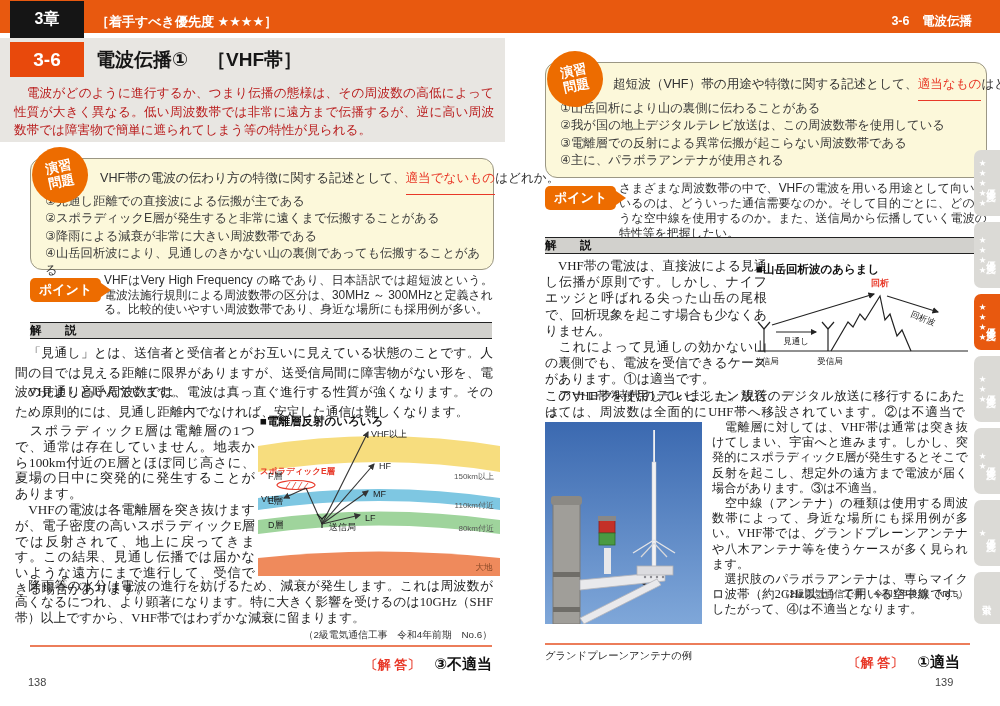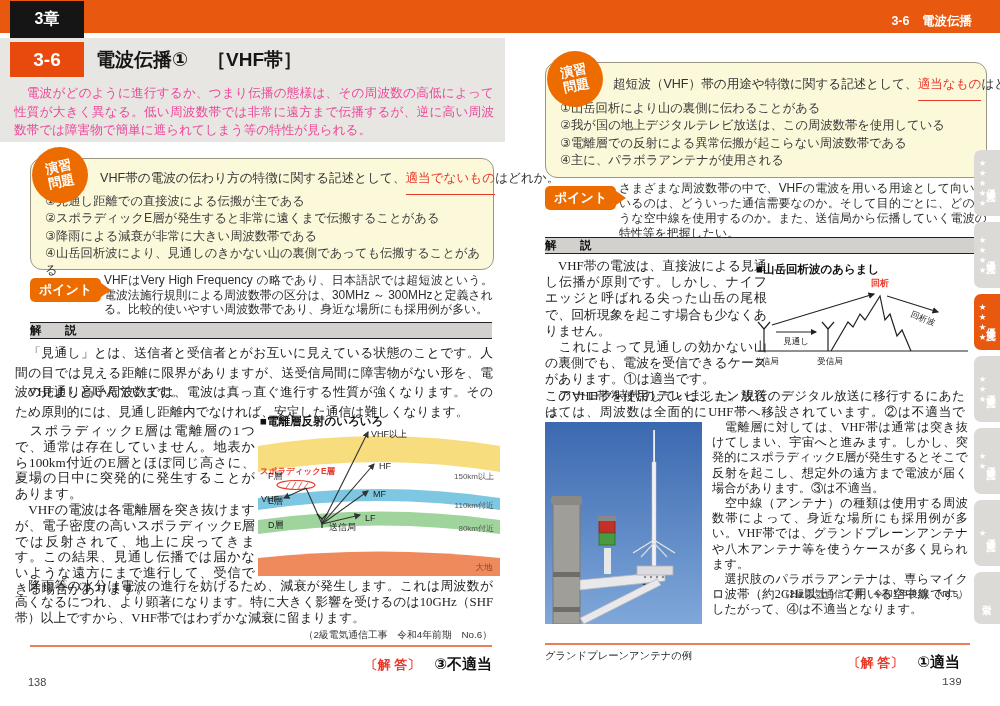--- a/index.html
+++ b/index.html
@@ -13,21 +13,21 @@
   .priority-label{position:absolute;left:96px;top:5px;height:33px;line-height:33px;color:#fff;
                   font-weight:bold;font-size:13px;}
   .corner-label{position:absolute;right:28px;top:5px;height:33px;line-height:33px;color:#fff;
                 font-weight:bold;font-size:12.5px;}
   .header-gray{position:absolute;left:0;top:38px;width:505px;height:104px;background:#e8e6e2;}
   .sec-num{position:absolute;left:10px;top:42px;width:74px;height:35px;background:#e8490c;color:#fff;
            font-weight:bold;font-size:19px;display:flex;align-items:center;justify-content:center;}
   .sec-title{position:absolute;left:96px;top:42px;height:35px;line-height:35px;font-weight:bold;
              font-size:19px;color:#161616;}
   .intro{position:absolute;left:14px;top:84px;width:480px;font-size:12.6px;line-height:18.5px;
-         color:#ec4899;text-align:justify;font-weight:500;}
+         color:#b91c1c;text-align:justify;font-weight:500;}
 
   
   .ex-box{position:absolute;background:#fcf8da;border:1.3px solid #9b9784;border-radius:12px;}
   .ex-box-l{left:30px;top:158px;width:462px;height:110px;}
   .ex-box-r{left:545px;top:62px;width:440px;height:114px;}
   .ex-badge{position:absolute;width:56px;height:56px;border-radius:50%;background:#ed6c00;color:#fff;
             display:flex;flex-direction:column;align-items:center;justify-content:center;
             font-weight:bold;font-size:13px;line-height:1.12;transform:rotate(-12deg);z-index:3;}
   .ex-badge-l{left:32px;top:147px;}
   .ex-badge-r{left:547px;top:51px;}
@@ -75,21 +75,21 @@
   .ans-rule{position:absolute;height:2px;background:#ec7d5a;}
   .rule-l{left:30px;top:645px;width:462px;}
   .rule-r{left:545px;top:643px;width:425px;}
   .ans{position:absolute;text-align:right;font-weight:bold;font-size:13px;}
   .ans-l{left:30px;top:655px;width:462px;}
   .ans-r{left:545px;top:653px;width:415px;}
   .ans .lab{color:#e83828;margin-right:14px;}
   .ans .val{color:#111;font-size:15px;}
   .pgnum{position:absolute;font-size:11px;color:#444;}
   .pg-l{left:28px;top:676px;}
-  .pg-r{left:935px;top:676px;width:34px;text-align:center;font-family:Liberation Mono, monospace;}
+  .pg-r{left:935px;top:676px;width:34px;text-align:left;}
 
   
   .diag-title{position:absolute;font-weight:bold;font-size:11.5px;color:#111;}
   .dt-l{left:260px;top:414px;}
   .dt-r{left:756px;top:262px;}
   .diag-svg{position:absolute;}
   .svg-ion{left:258px;top:428px;}
   .svg-mtn{left:756px;top:272px;}
   .svg-photo{left:545px;top:422px;}
   .photo-cap{position:absolute;left:545px;top:630px;font-size:10.3px;color:#222;margin-top:19px;}
@@ -105,20 +105,21 @@
   .st7{top:572px;height:52px;}
 
   svg text{font-family:"Liberation Sans","DejaVu Sans",sans-serif;}
 </style>
 </head>
 <body>
 
 <div class="canvas">
 
   <div class="top-band">
+    <span class="priority-label">［着手すべき優先度 ★★★★］</span>
     <span class="corner-label">3-6　電波伝播</span>
   </div>
   <div class="chapter-box">3章</div>
   <div class="header-gray"></div>
   <div class="sec-num">3-6</div>
   <div class="sec-title">電波伝播①　［VHF帯］</div>
   <div class="intro">　電波がどのように進行するか、つまり伝播の態様は、その周波数の高低によって性質が大きく異なる。低い周波数帯では非常に遠方まで伝播するが、逆に高い周波数帯では障害物で簡単に遮られてしまう等の特性が見られる。</div>
 
   <div class="ex-box ex-box-l"></div>
   <div class="ex-badge ex-badge-l">

